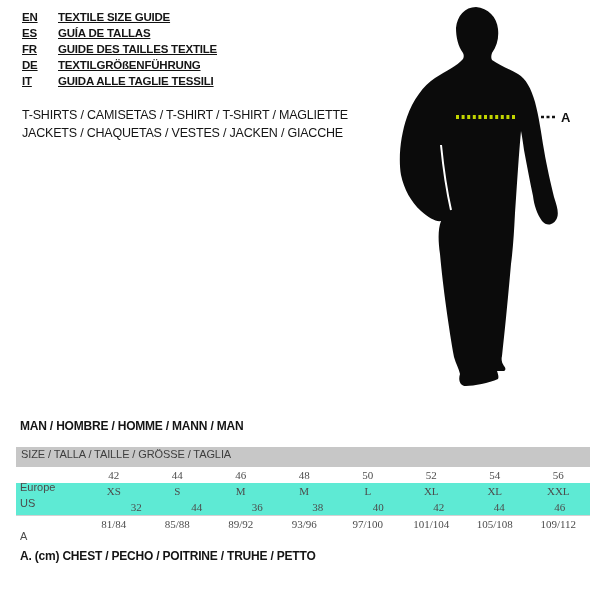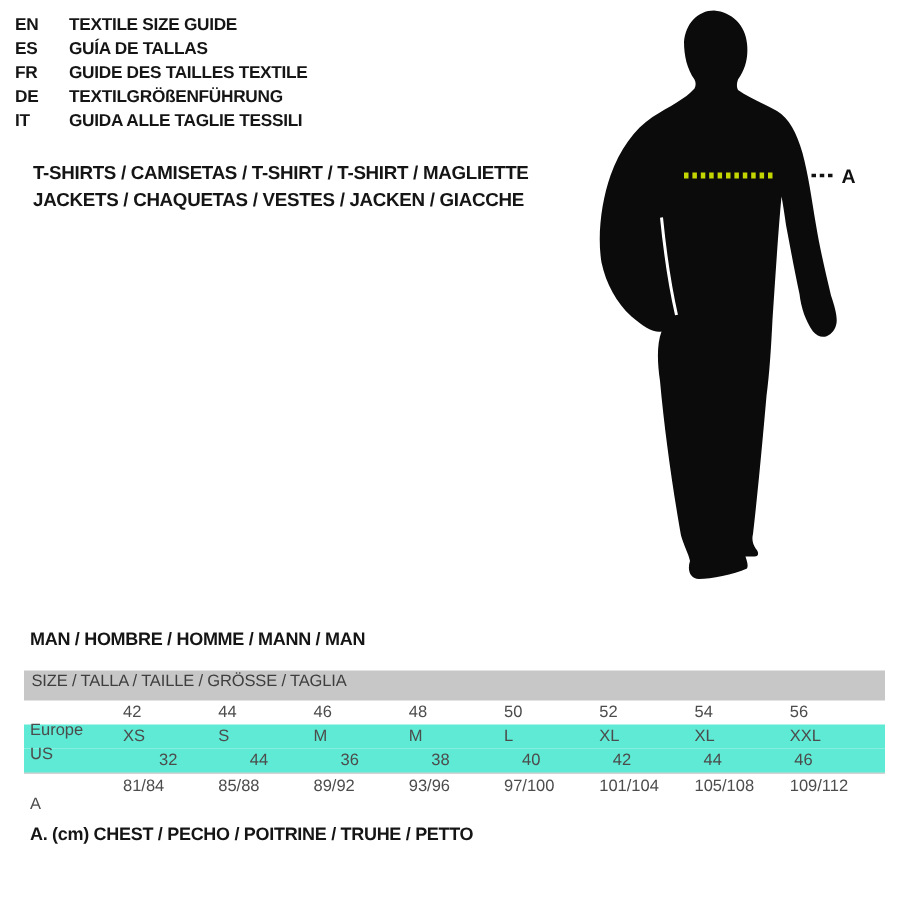--- a/index.html
+++ b/index.html
@@ -3,40 +3,40 @@
 <meta charset="utf-8">
 <style>
   html,body{margin:0;padding:0;}
   body{
     width:600px;height:600px;position:relative;overflow:hidden;
     background:#ffffff;
     font-family:"Liberation Sans","DejaVu Sans",sans-serif;
     color:#111;
   }
   
-  .lang-list{position:absolute;left:10px;top:9px;}
+  .lang-list{position:absolute;left:22px;top:9px;text-decoration:underline;}
   .lang-row{display:flex;height:16px;align-items:center;
     font-weight:700;font-size:11.5px;letter-spacing:-0.2px;color:#151515;}
   .lang-code{width:36px;flex:none;}
   
   .categories{position:absolute;left:22px;top:107px;
-    font-weight:700;font-size:12.5px;line-height:17.5px;letter-spacing:-0.2px;color:#151515;}
+    font-weight:400;font-size:12.5px;line-height:17.5px;letter-spacing:-0.2px;color:#151515;}
   
   .figure-wrap{position:absolute;left:395px;top:0;width:205px;height:395px;}
   
   .section-title{position:absolute;left:20px;top:419px;
     font-weight:700;font-size:12px;letter-spacing:-0.2px;color:#151515;}
   
   .size-table{position:absolute;left:16px;top:447px;width:574px;
     font-size:11px;color:#4c4c4c;}
   .size-table .thead{background:#c7c7c7;color:#3e3e3e;height:20px;line-height:15px;
     padding-left:5px;font-size:11px;letter-spacing:-0.1px;}
   .trow{display:flex;height:16px;line-height:16px;align-items:center;}
   .trow .lbl{width:62px;flex:none;padding-left:4px;margin-top:24px;}
-  .trow .cell{flex:1;}
+  .trow .cell{flex:1;text-align:center;font-family:Liberation Serif, serif;}
   .zebra{background:#5eead4;}
   .zebra-last{border-bottom:1px solid #d2d2d2;padding-left:24px;}
   
   .footnote{position:absolute;left:20px;top:549px;
     font-weight:700;font-size:12px;letter-spacing:-0.2px;color:#151515;}
 </style>
 </head>
 <body>
 
 <div class="lang-list">

